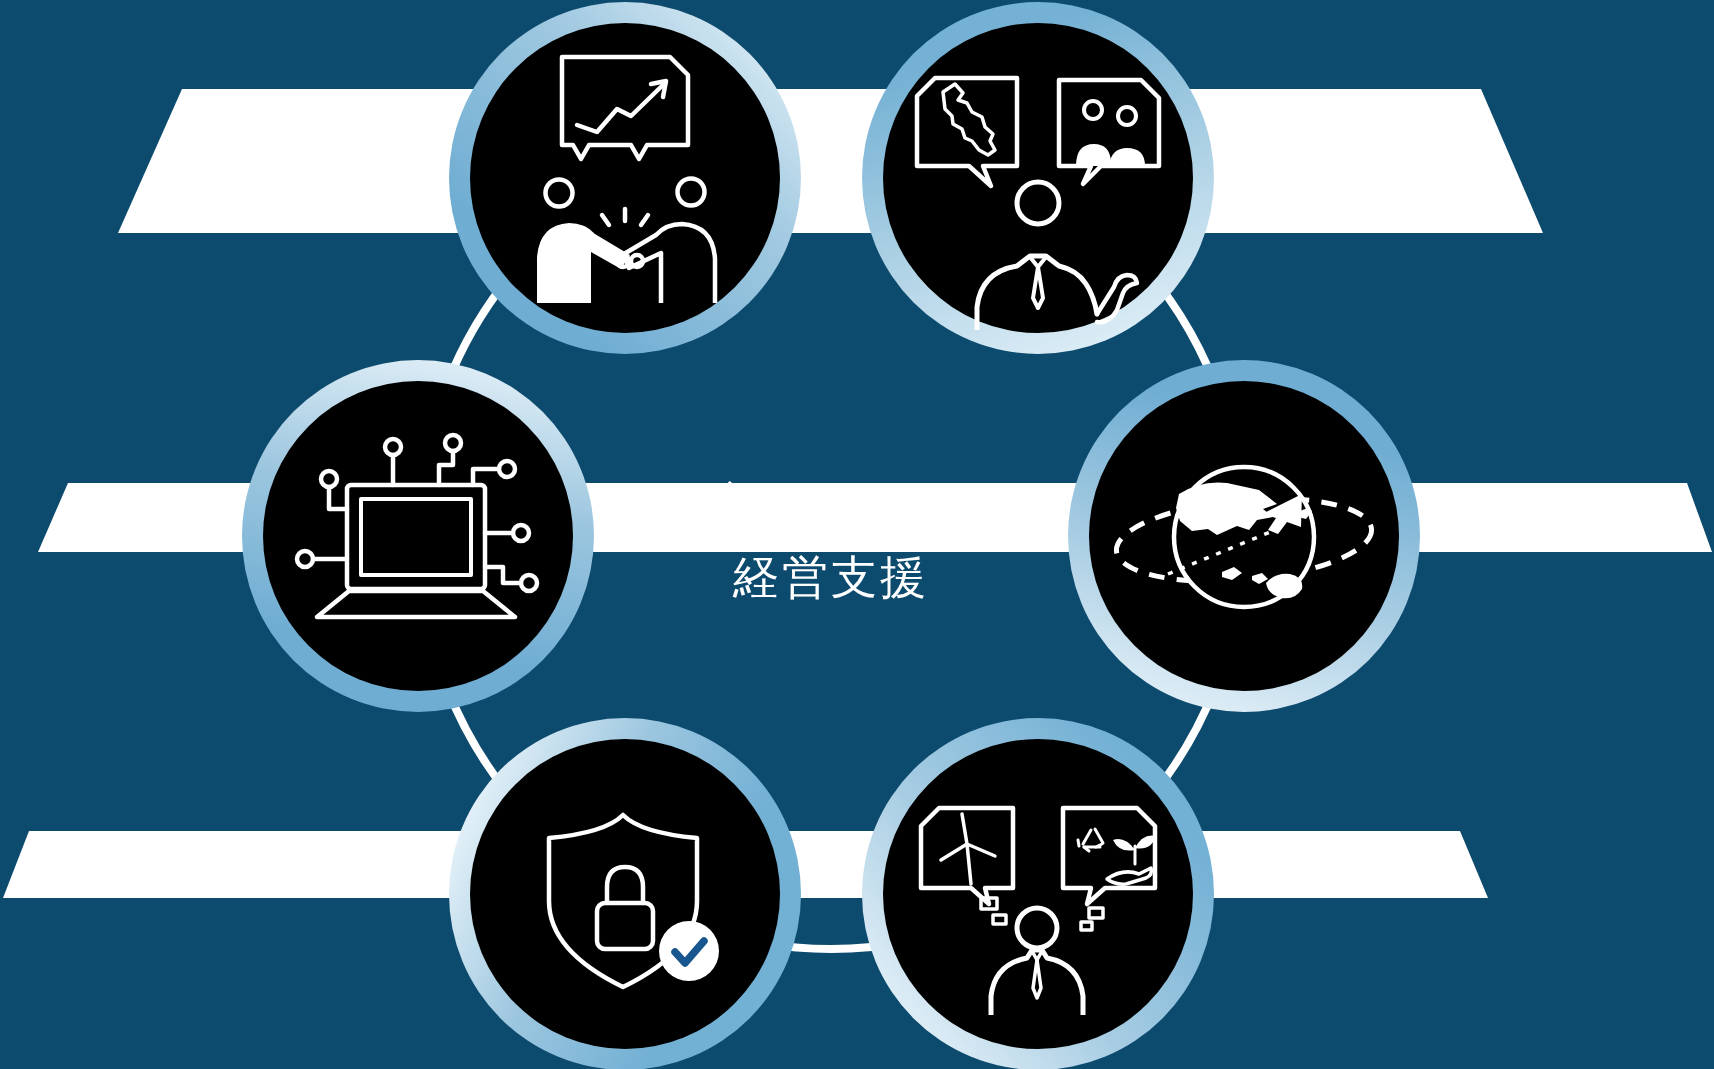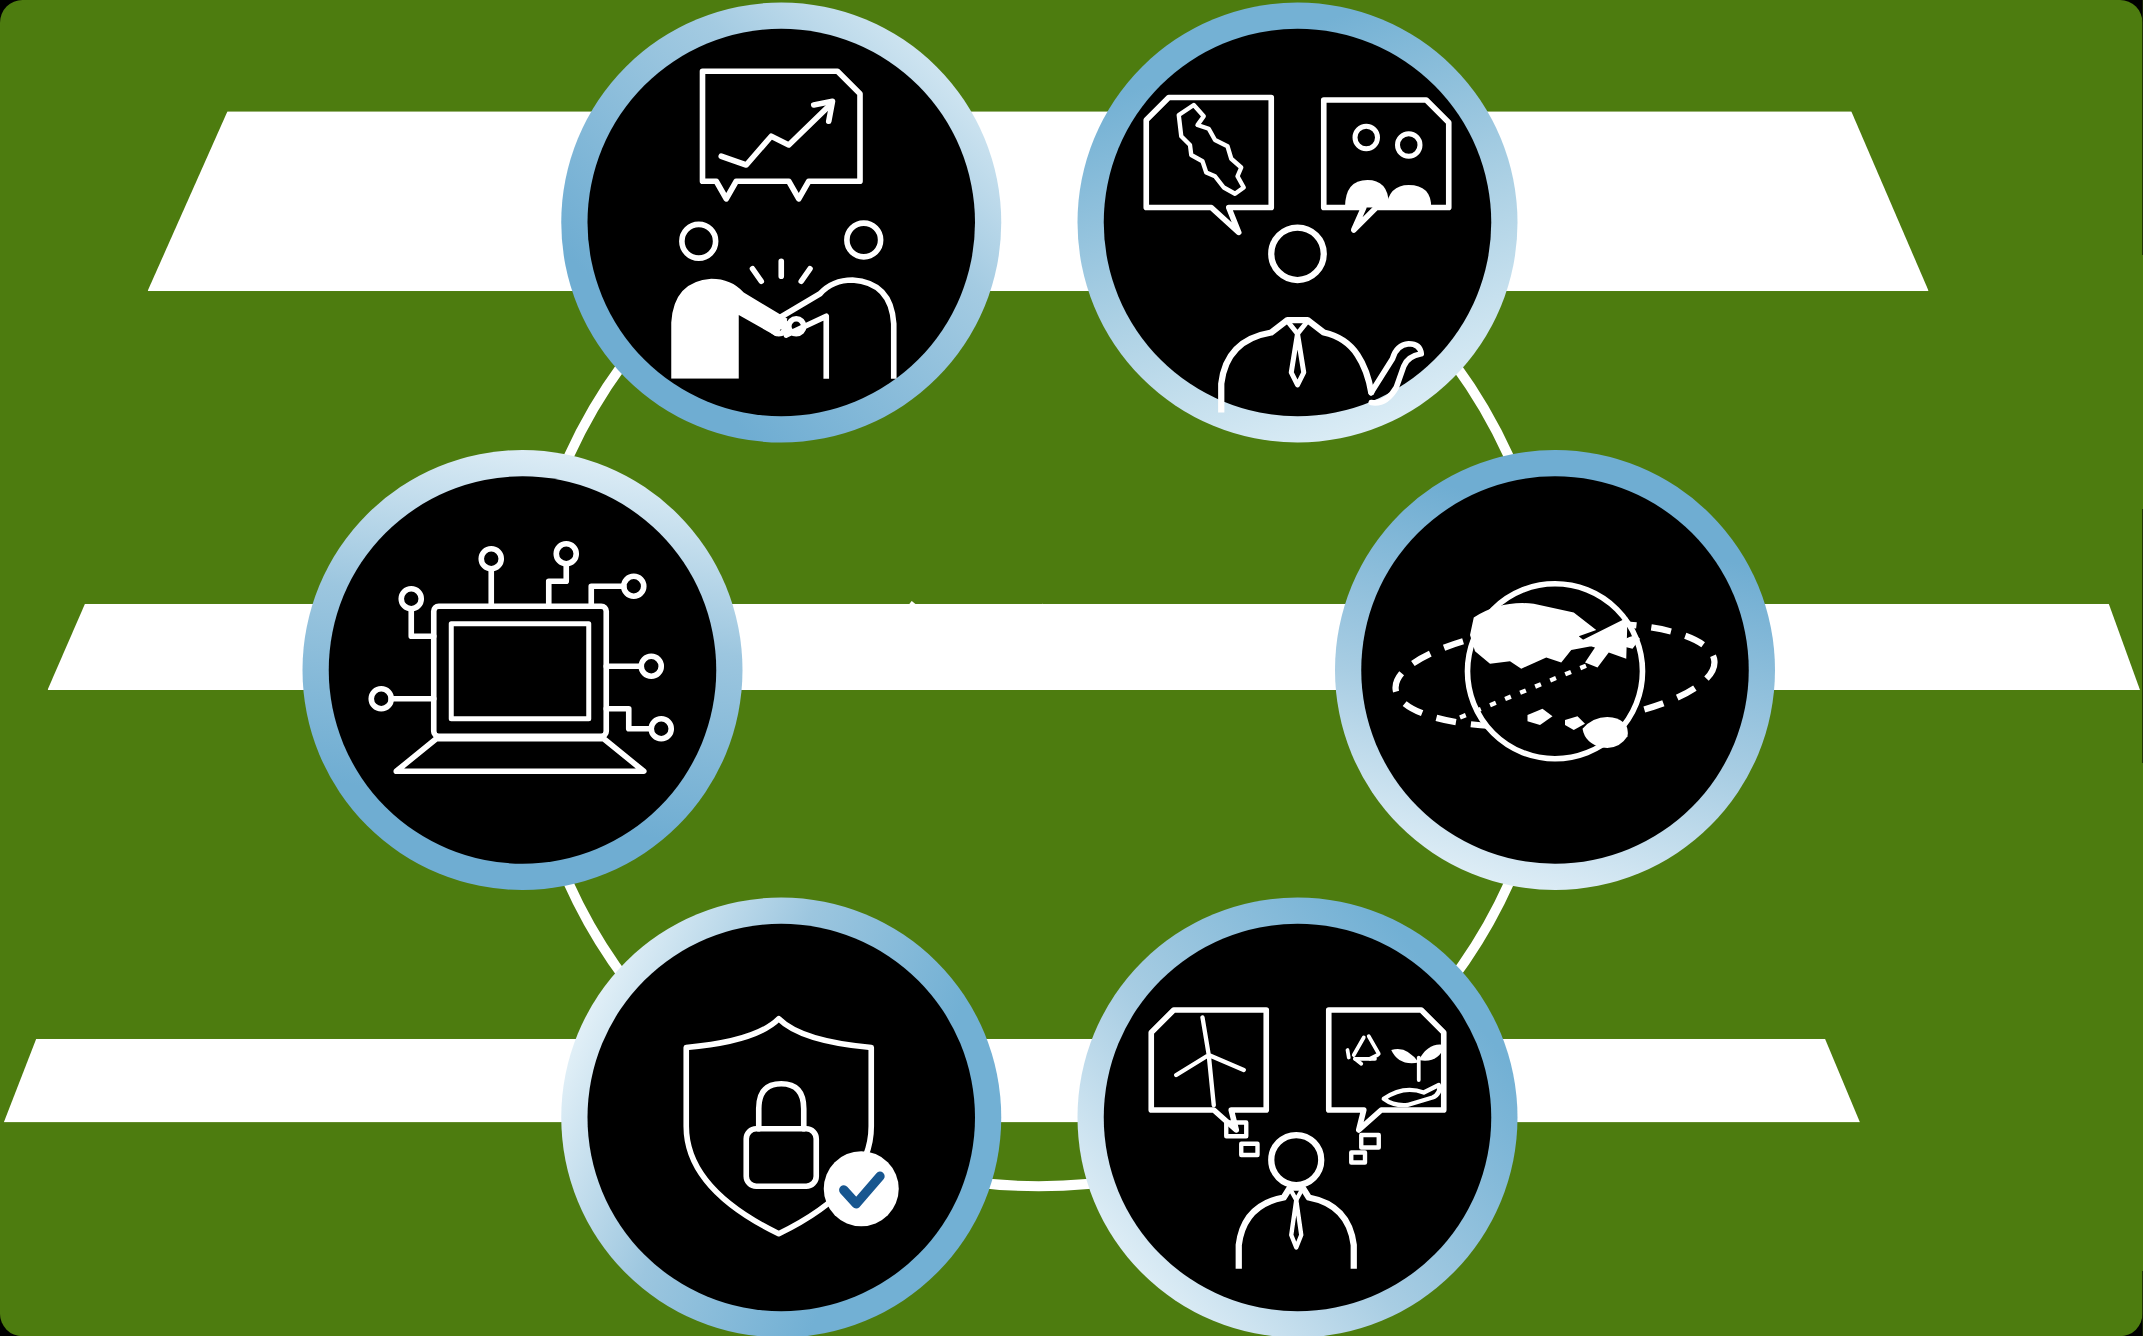--- a/index.html
+++ b/index.html
@@ -1,17 +1,17 @@
 <!DOCTYPE html>
 <html><head>
 <meta charset="utf-8">
 <style>
   html,body{margin:0;padding:0;background:#000;}
-  #stage{position:relative;width:1714px;height:1069px;background:#4d7c0f;overflow:hidden;
-         font-family:"DejaVu Sans",sans-serif;border-radius:18px;}
+  #stage{position:relative;width:1714px;height:1069px;background:#0c4a6e;overflow:hidden;
+         font-family:"DejaVu Sans",sans-serif;}
   .stripe{position:absolute;background:#fff;}
   #connector{position:absolute;left:414px;top:119px;width:834px;height:834px;
              border:8px solid #fff;border-radius:50%;box-sizing:border-box;}
   .node{position:absolute;width:352px;height:352px;border-radius:50%;}
   .node::after{content:"";position:absolute;inset:21px;background:#000;border-radius:50%;}
   .node svg{position:absolute;z-index:2;}
   .node-tl{left:449px;top:2px;background:linear-gradient(225deg,#ecf6fb 0%,#a4cbe2 35%,#6fadd2 78%);}
   .node-tr{left:862px;top:2px;background:linear-gradient(160deg,#74b1d4 18%,#abd0e4 55%,#dcedf6 90%);}
   .node-ml{left:242px;top:360px;background:linear-gradient(190deg,#e6f2f9 2%,#9cc6df 40%,#6fadd2 78%);}
   .node-mr{left:1068px;top:360px;background:linear-gradient(195deg,#6fadd2 22%,#a8cde3 60%,#e6f2f9 96%);}
@@ -31,20 +31,21 @@
               clip-path:polygon(64px 0,1363px 0,1425px 100%,0 100%);"></div>
   <div class="stripe" style="left:38px;top:483px;width:1674px;height:69px;
               clip-path:polygon(30px 0,1649px 0,1674px 100%,0 100%);"></div>
   <div class="stripe" style="left:3px;top:831px;width:1485px;height:67px;
               clip-path:polygon(26px 0,1457px 0,1485px 100%,0 100%);"></div>
 
   <div id="connector"></div>
 
   <div id="center-text">
     <div>幅広い分野での</div>
+    <div>経営支援</div>
   </div>
 
   <div class="node node-tl">
     <svg style="left:76px;top:51px;" width="200" height="250" viewBox="0 0 200 250">
       <g class="icon-stroke">
         <path d="M37,4 H145 L163,22 V92 H122 L114,106 L106,92 H64 L56,106 L48,92 H37 Z"></path>
         <polyline points="52,72 72,79 92,56 106,63 140,30"></polyline>
         <polyline points="126,31 141,28 138,44"></polyline>
         <circle cx="34" cy="140" r="13.5"></circle>
         <circle cx="166" cy="139" r="13.5"></circle>

